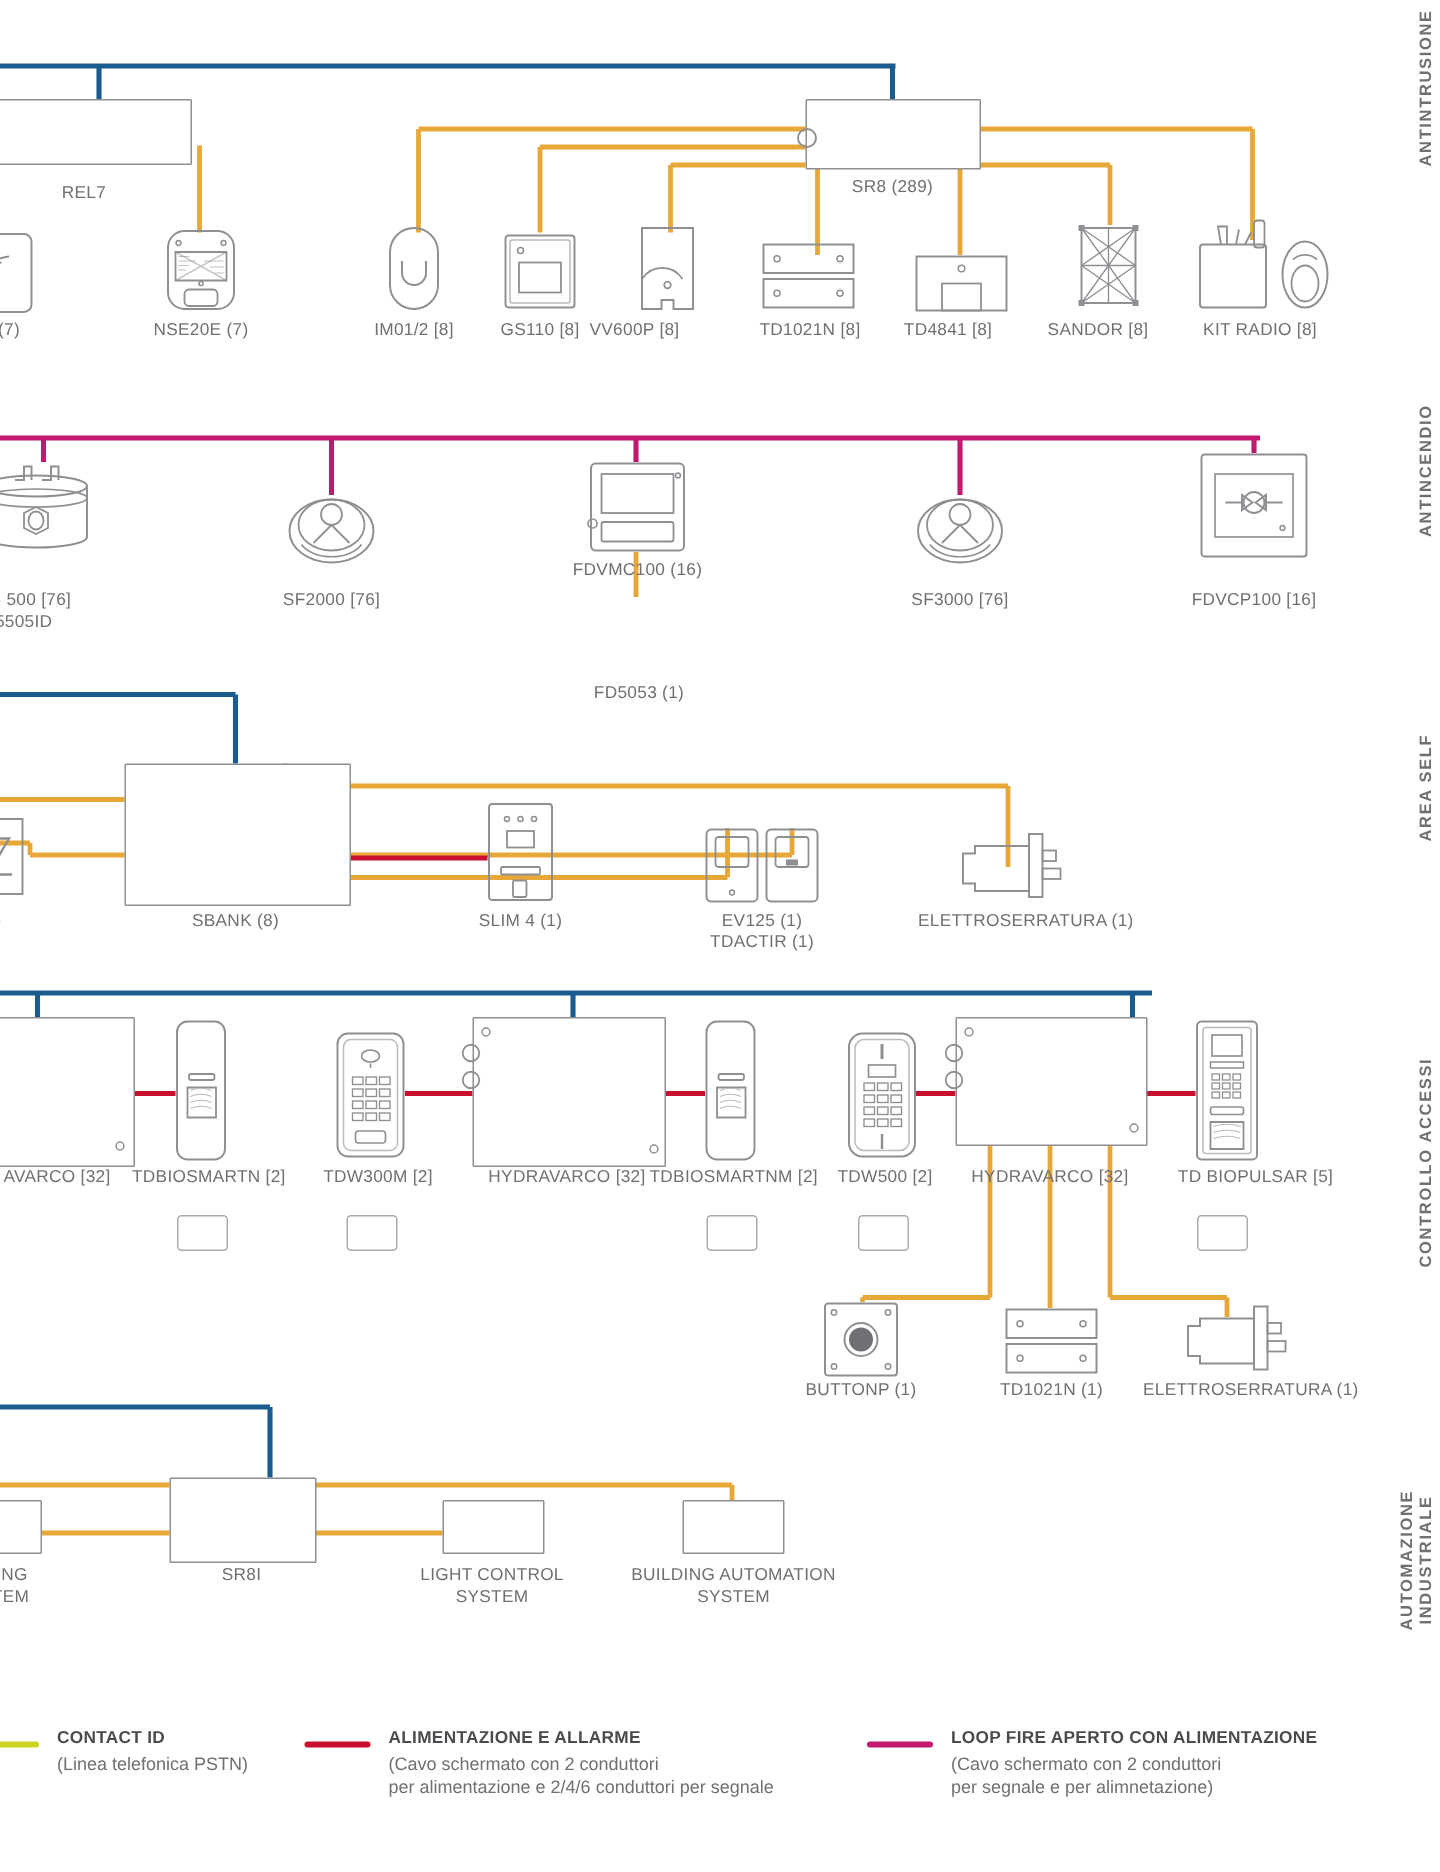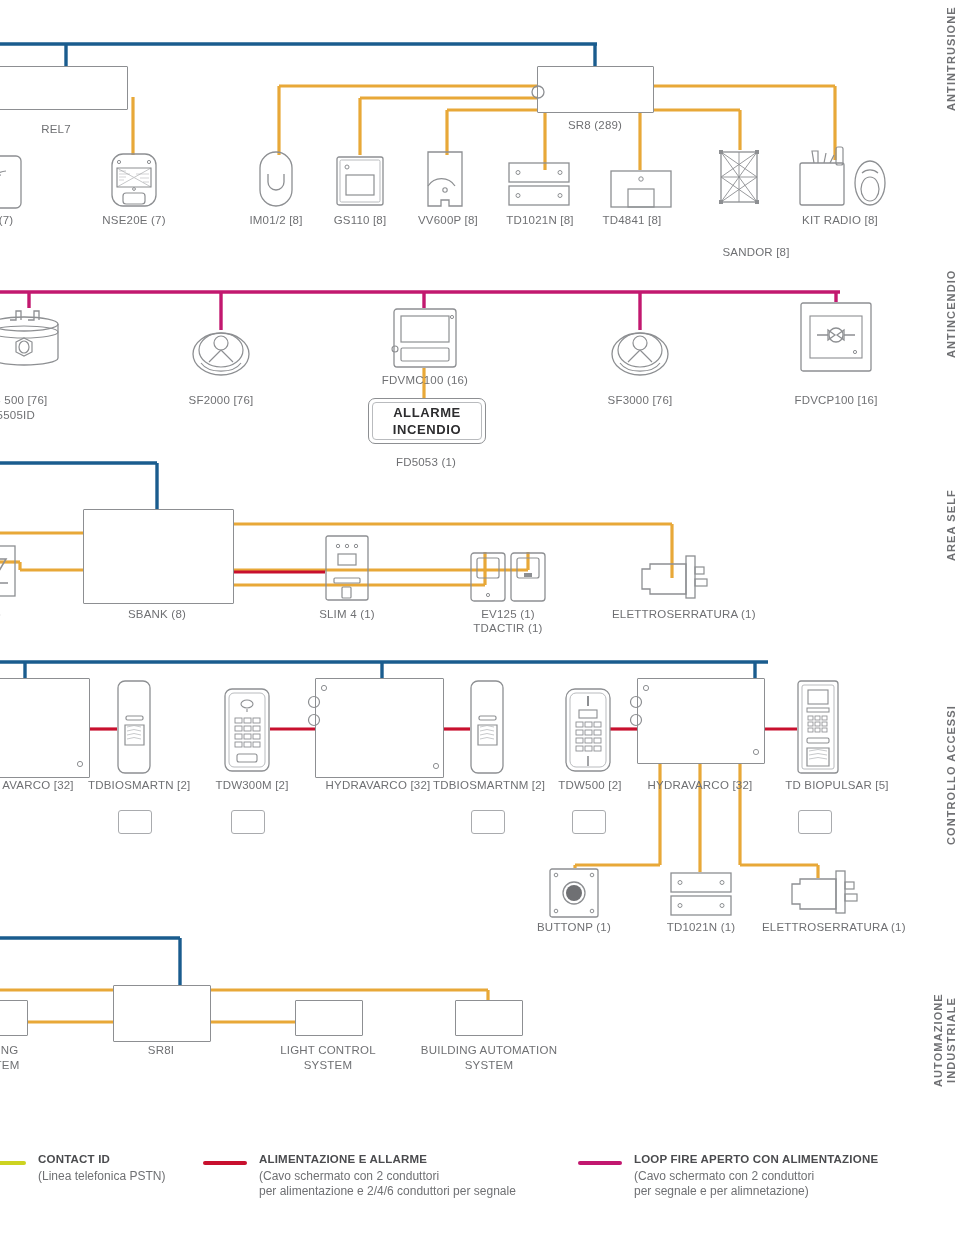--- a/index.html
+++ b/index.html
@@ -174,21 +174,21 @@
   </div>
   <div class="lbl" style="left:320px;top:213px;width:80px;">GS110 [8]</div>
 
   <div class="dev" style="left:425px;top:150px;">
     <svg width="40" height="58" viewBox="0 0 40 58">
       <path d="M3 2 H37 V56 H24 V50 H16 V56 H3 Z" fill="none" stroke="#8d8f92" stroke-width="1.3"></path>
       <path d="M3 36 A16 16 0 0 1 30 36" fill="none" stroke="#8d8f92" stroke-width="1.2"></path>
       <circle cx="20" cy="40" r="2.2" fill="none" stroke="#8d8f92" stroke-width="1.1"></circle>
     </svg>
   </div>
-  <div class="lbl" style="left:408px;top:213px;width:80px;">VV600P [8]</div>
+  <div class="lbl" style="left:383px;top:213px;width:80px;">VV600P [8]</div>
 
   <div class="dev" style="left:508px;top:162px;">
     <svg width="62" height="44" viewBox="0 0 62 44">
       <rect x="1" y="1" width="60" height="19" fill="none" stroke="#8d8f92" stroke-width="1.3"></rect>
       <rect x="1" y="24" width="60" height="19" fill="none" stroke="#8d8f92" stroke-width="1.3"></rect>
       <circle cx="10" cy="10.5" r="2" fill="none" stroke="#8d8f92" stroke-width="1"></circle>
       <circle cx="52" cy="10.5" r="2" fill="none" stroke="#8d8f92" stroke-width="1"></circle>
       <circle cx="10" cy="33.5" r="2" fill="none" stroke="#8d8f92" stroke-width="1"></circle>
       <circle cx="52" cy="33.5" r="2" fill="none" stroke="#8d8f92" stroke-width="1"></circle>
     </svg>
@@ -212,21 +212,21 @@
         <path d="M23 4 V54 M5 29 H41"></path>
       </g>
       <g fill="#8d8f92">
           <rect x="3" y="2" width="4" height="4"></rect>
           <rect x="39" y="2" width="4" height="4"></rect>
       <rect x="3" y="52" width="4" height="4"></rect>
           <rect x="39" y="52" width="4" height="4"></rect>
         </g>
     </svg>
   </div>
-  <div class="lbl" style="left:716px;top:213px;width:80px;margin-top:32px;">SANDOR [8]</div>
+  <div class="lbl" style="left:692px;top:213px;width:80px;">SANDOR [8]</div>
 
   <div class="dev" style="left:796px;top:145px;">
     <svg width="100" height="62" viewBox="0 0 100 62">
       <rect x="4" y="18" width="44" height="42" rx="2" fill="none" stroke="#8d8f92" stroke-width="1.3"></rect>
       <path d="M18 18 L16 6 L22 6 L22 18" fill="none" stroke="#8d8f92" stroke-width="1.2"></path>
       <path d="M28 18 L30 8" fill="none" stroke="#8d8f92" stroke-width="1.2"></path>
       <path d="M34 18 L38 10" fill="none" stroke="#8d8f92" stroke-width="1.2"></path>
       <rect x="40" y="2" width="7" height="18" rx="2" fill="none" stroke="#8d8f92" stroke-width="1.2"></rect>
       <ellipse cx="74" cy="38" rx="15" ry="22" fill="none" stroke="#8d8f92" stroke-width="1.3"></ellipse>
       <ellipse cx="74" cy="44" rx="9" ry="12" fill="none" stroke="#8d8f92" stroke-width="1.2"></ellipse>
@@ -264,25 +264,20 @@
     <svg width="72" height="62" viewBox="0 0 72 62">
       <rect x="5" y="1" width="62" height="58" rx="3" fill="none" stroke="#8d8f92" stroke-width="1.3"></rect>
       <rect x="12" y="8" width="48" height="26" fill="none" stroke="#8d8f92" stroke-width="1.2"></rect>
       <circle cx="63" cy="9" r="1.6" fill="none" stroke="#8d8f92" stroke-width="1"></circle>
       <rect x="12" y="40" width="48" height="13" rx="1.5" fill="none" stroke="#8d8f92" stroke-width="1.2"></rect>
       <circle cx="6" cy="41" r="3" fill="none" stroke="#8d8f92" stroke-width="1.1"></circle>
     </svg>
   </div>
   <div class="lbl" style="left:380px;top:373px;width:90px;">FDVMC100 (16)</div>
 
-  <div class="alarm" style="left:368px;top:398px;width:116px;height:44px;">
-    <div class="alarm-in"></div>
-    <span style="position:relative;">ALLARME</span>
-    <span style="position:relative;">INCENDIO</span>
-  </div>
   <div class="lbl" style="left:386px;top:455px;width:80px;">FD5053 (1)</div>
 
   <div class="dev" style="left:610px;top:330px;">
     <svg width="60" height="46" viewBox="0 0 60 46">
       <ellipse cx="30" cy="24" rx="28" ry="21" fill="none" stroke="#8d8f92" stroke-width="1.3"></ellipse>
       <ellipse cx="30" cy="20" rx="22" ry="17" fill="none" stroke="#8d8f92" stroke-width="1.2"></ellipse>
       <circle cx="30" cy="13" r="7" fill="none" stroke="#8d8f92" stroke-width="1.2"></circle>
       <path d="M30 20 L18 32 M30 20 L42 32" fill="none" stroke="#8d8f92" stroke-width="1.2"></path>
       <path d="M10 33 A22 14 0 0 0 50 33" fill="none" stroke="#8d8f92" stroke-width="1.1"></path>
     </svg>

